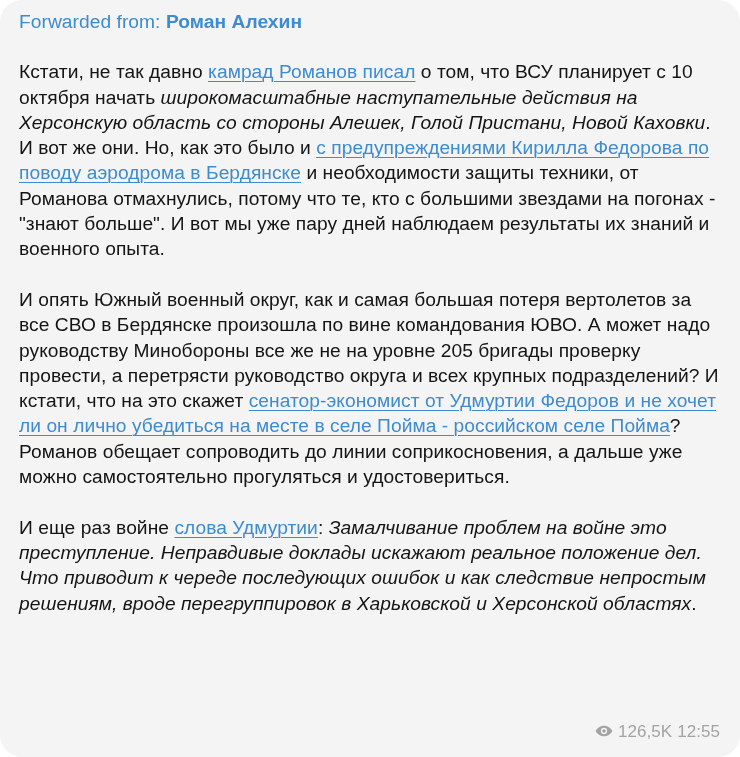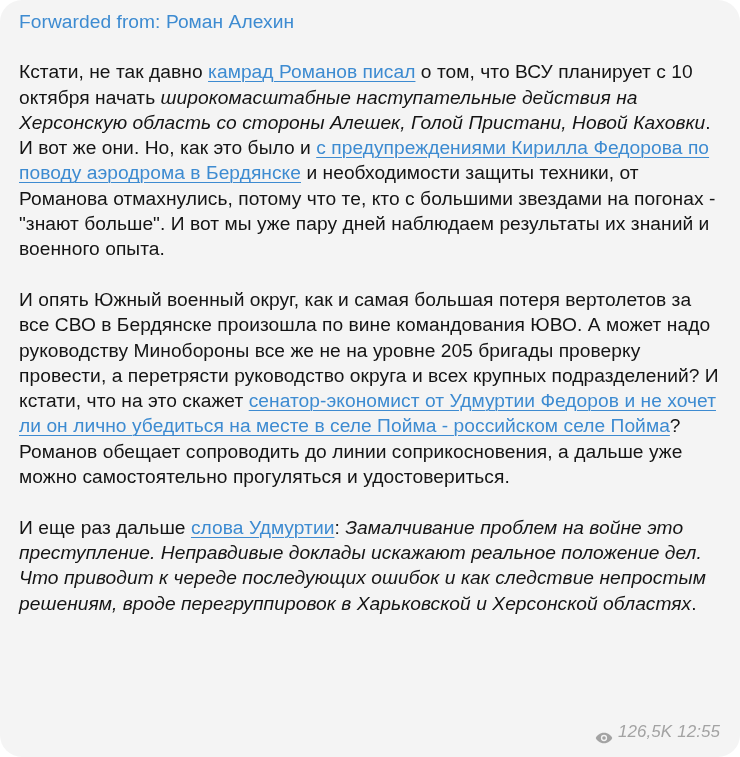--- a/index.html
+++ b/index.html
@@ -28,43 +28,42 @@
       line-height: 25.3px;
       color: #141414;
       letter-spacing: 0.05px;
     }
     .fwd {
       color: #3d8bd1;
       font-weight: normal;
       display: block;
       height: 25px;
     }
-    .fwd .fwd-name { font-weight: normal; }
+    .fwd .fwd-name { font-weight: bold; }
     .para {
       margin: 0;
       width: 700px;
     }
     .gap { height: 25.3px; }
     a.lnk {
       color: #3d8bd1;
       text-decoration: underline;
       text-underline-offset: 3px;
       text-decoration-thickness: 1.3px;
       cursor: pointer;
     }
     i { font-style: italic; }
     .meta {
       position: absolute;
       right: 20px;
       bottom: 13px;
       color: #a3a3a3;
-      font-style: italic;
       font-size: 17px;
       display: flex;
-      align-items: flex-end;
+      align-items: center;
       gap: 5px;
     }
     .eye {
       width: 18px;
       height: 12px;
       display: inline-block;
     }
   </style>
 </head>
 <body>
@@ -80,21 +79,21 @@
     <span>Кстати, не так давно </span><a class="lnk">камрад Романов писал</a><span> о том, что ВСУ планирует с 10 октября начать </span><i>широкомасштабные наступательные действия на Херсонскую область со стороны Алешек, Голой Пристани, Новой Каховки</i><span>. И вот же они. Но, как это было и </span><a class="lnk">с предупреждениями Кирилла Федорова по поводу аэродрома в Бердянске</a><span> и необходимости защиты техники, от Романова отмахнулись, потому что те, кто с большими звездами на погонах - "знают больше". И вот мы уже пару дней наблюдаем результаты их знаний и военного опыта.</span>
   </p>
   <div class="gap"></div>
 
   <p class="para">
     <span>И опять Южный военный округ, как и самая большая потеря вертолетов за все СВО в Бердянске произошла по вине командования ЮВО. А может надо руководству Минобороны все же не на уровне 205 бригады проверку провести, а перетрясти руководство округа и всех крупных подразделений? И кстати, что на это скажет </span><a class="lnk">сенатор-экономист от Удмуртии Федоров и не хочет ли он лично убедиться на месте в селе Пойма - российском селе Пойма</a><span>? Романов обещает сопроводить до линии соприкосновения, а дальше уже можно самостоятельно прогуляться и удостовериться.</span>
   </p>
   <div class="gap"></div>
 
   <p class="para">
-    <span>И еще раз дальше </span><a class="lnk">слова Удмуртии</a><span>: </span><i>Замалчивание проблем на войне это преступление. Неправдивые доклады искажают реальное положение дел. Что приводит к череде последующих ошибок и как следствие непростым решениям, вроде перегруппировок в Харьковской и Херсонской областях</i><span>.</span>
+    <span>И еще раз войне </span><a class="lnk">слова Удмуртии</a><span>: </span><i>Замалчивание проблем на войне это преступление. Неправдивые доклады искажают реальное положение дел. Что приводит к череде последующих ошибок и как следствие непростым решениям, вроде перегруппировок в Харьковской и Херсонской областях</i><span>.</span>
   </p>
 
   <div class="meta">
     <svg class="eye" viewBox="0 0 24 16">
       <path d="M12 1C6.5 1 2.6 4.6 1 8c1.6 3.4 5.5 7 11 7s9.4-3.6 11-7c-1.6-3.4-5.5-7-11-7z" fill="#a3a3a3"></path>
       <circle cx="12" cy="8" r="4.2" fill="#f4f4f4"></circle>
       <circle cx="12" cy="8" r="2.4" fill="#a3a3a3"></circle>
     </svg>
     <span>126,5K</span>
     <span>12:55</span>

